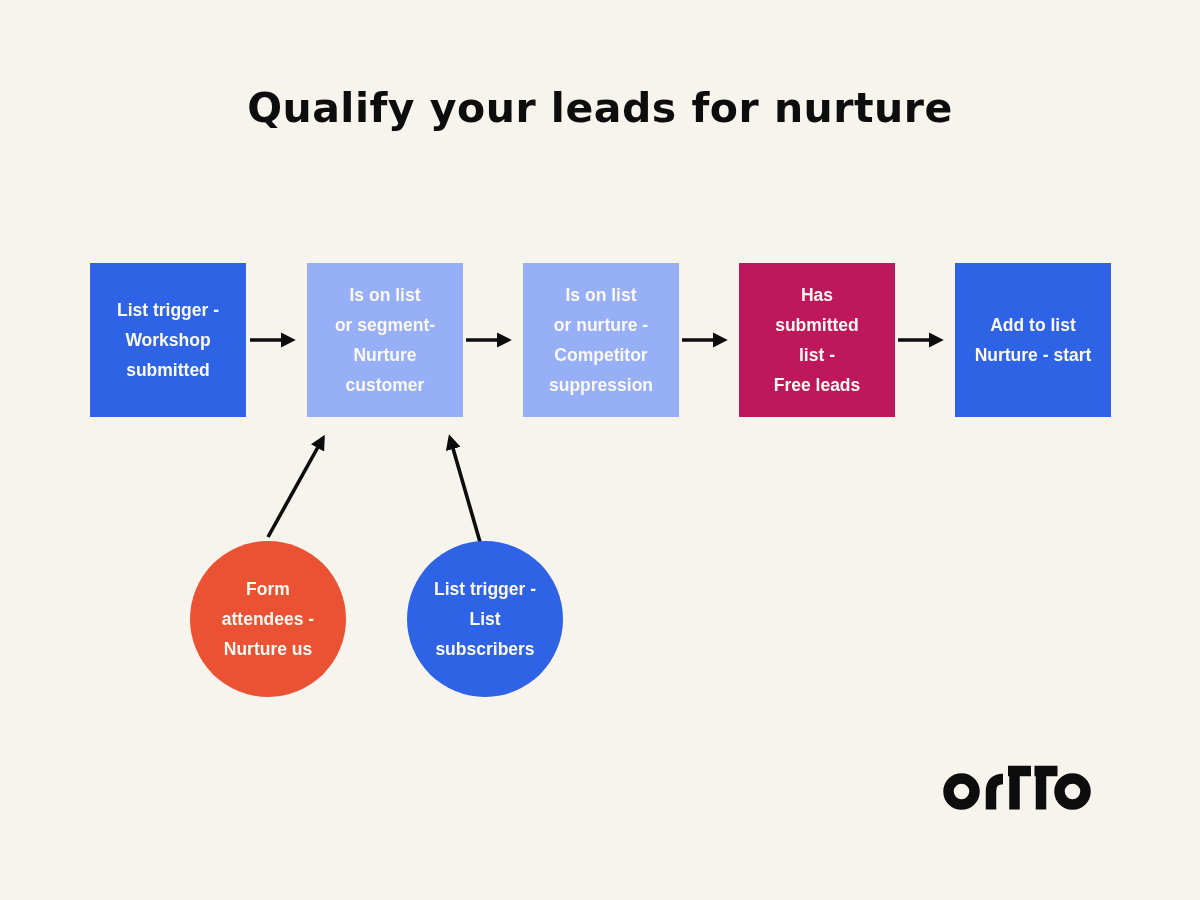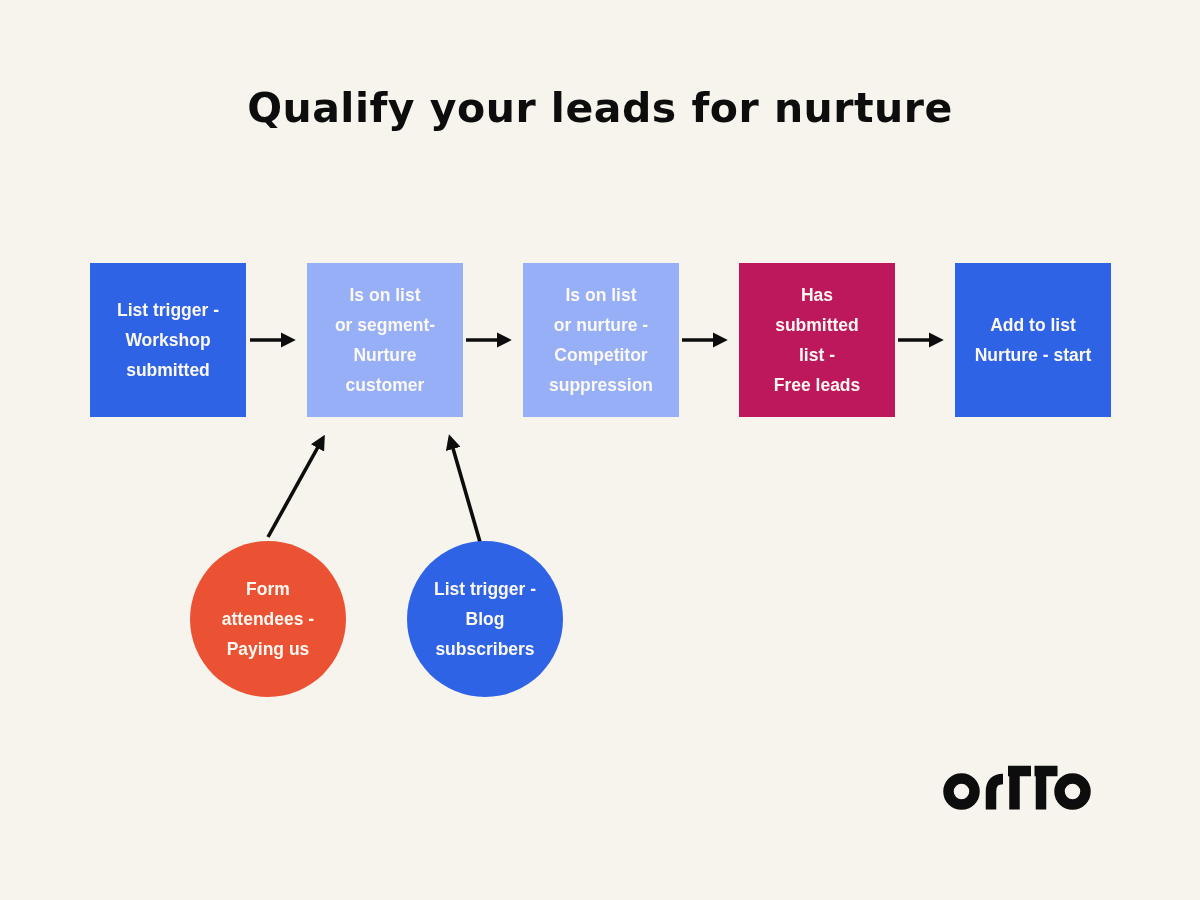--- a/index.html
+++ b/index.html
@@ -139,27 +139,27 @@
     <div>
         <div>Add to list</div>
         <div>Nurture - start</div>
       </div>
   </div>
 
   <div class="node circle circle-1" style="background-color: rgb(235, 82, 52);">
     <div>
         <div>Form</div>
         <div>attendees -</div>
-        <div>Paying us</div>
+        <div>Nurture us</div>
       </div>
   </div>
   <div class="node circle circle-2" style="background-color: rgb(46, 99, 229);">
     <div>
         <div>List trigger -</div>
-        <div>Blog</div>
+        <div>List</div>
         <div>subscribers</div>
       </div>
   </div>
 
   <div class="logo" role="img" aria-label="ortto">
     <svg viewBox="0 0 300 110" xmlns="http://www.w3.org/2000/svg">
       <g stroke="#0d0d0d" stroke-width="21" fill="none">
         <circle cx="37" cy="63" r="26"></circle>
         <path d="M96,99 L96,63 Q96,38 120,38"></path>
         <path d="M143,18 L143,99 M130,22 L176,22"></path>

